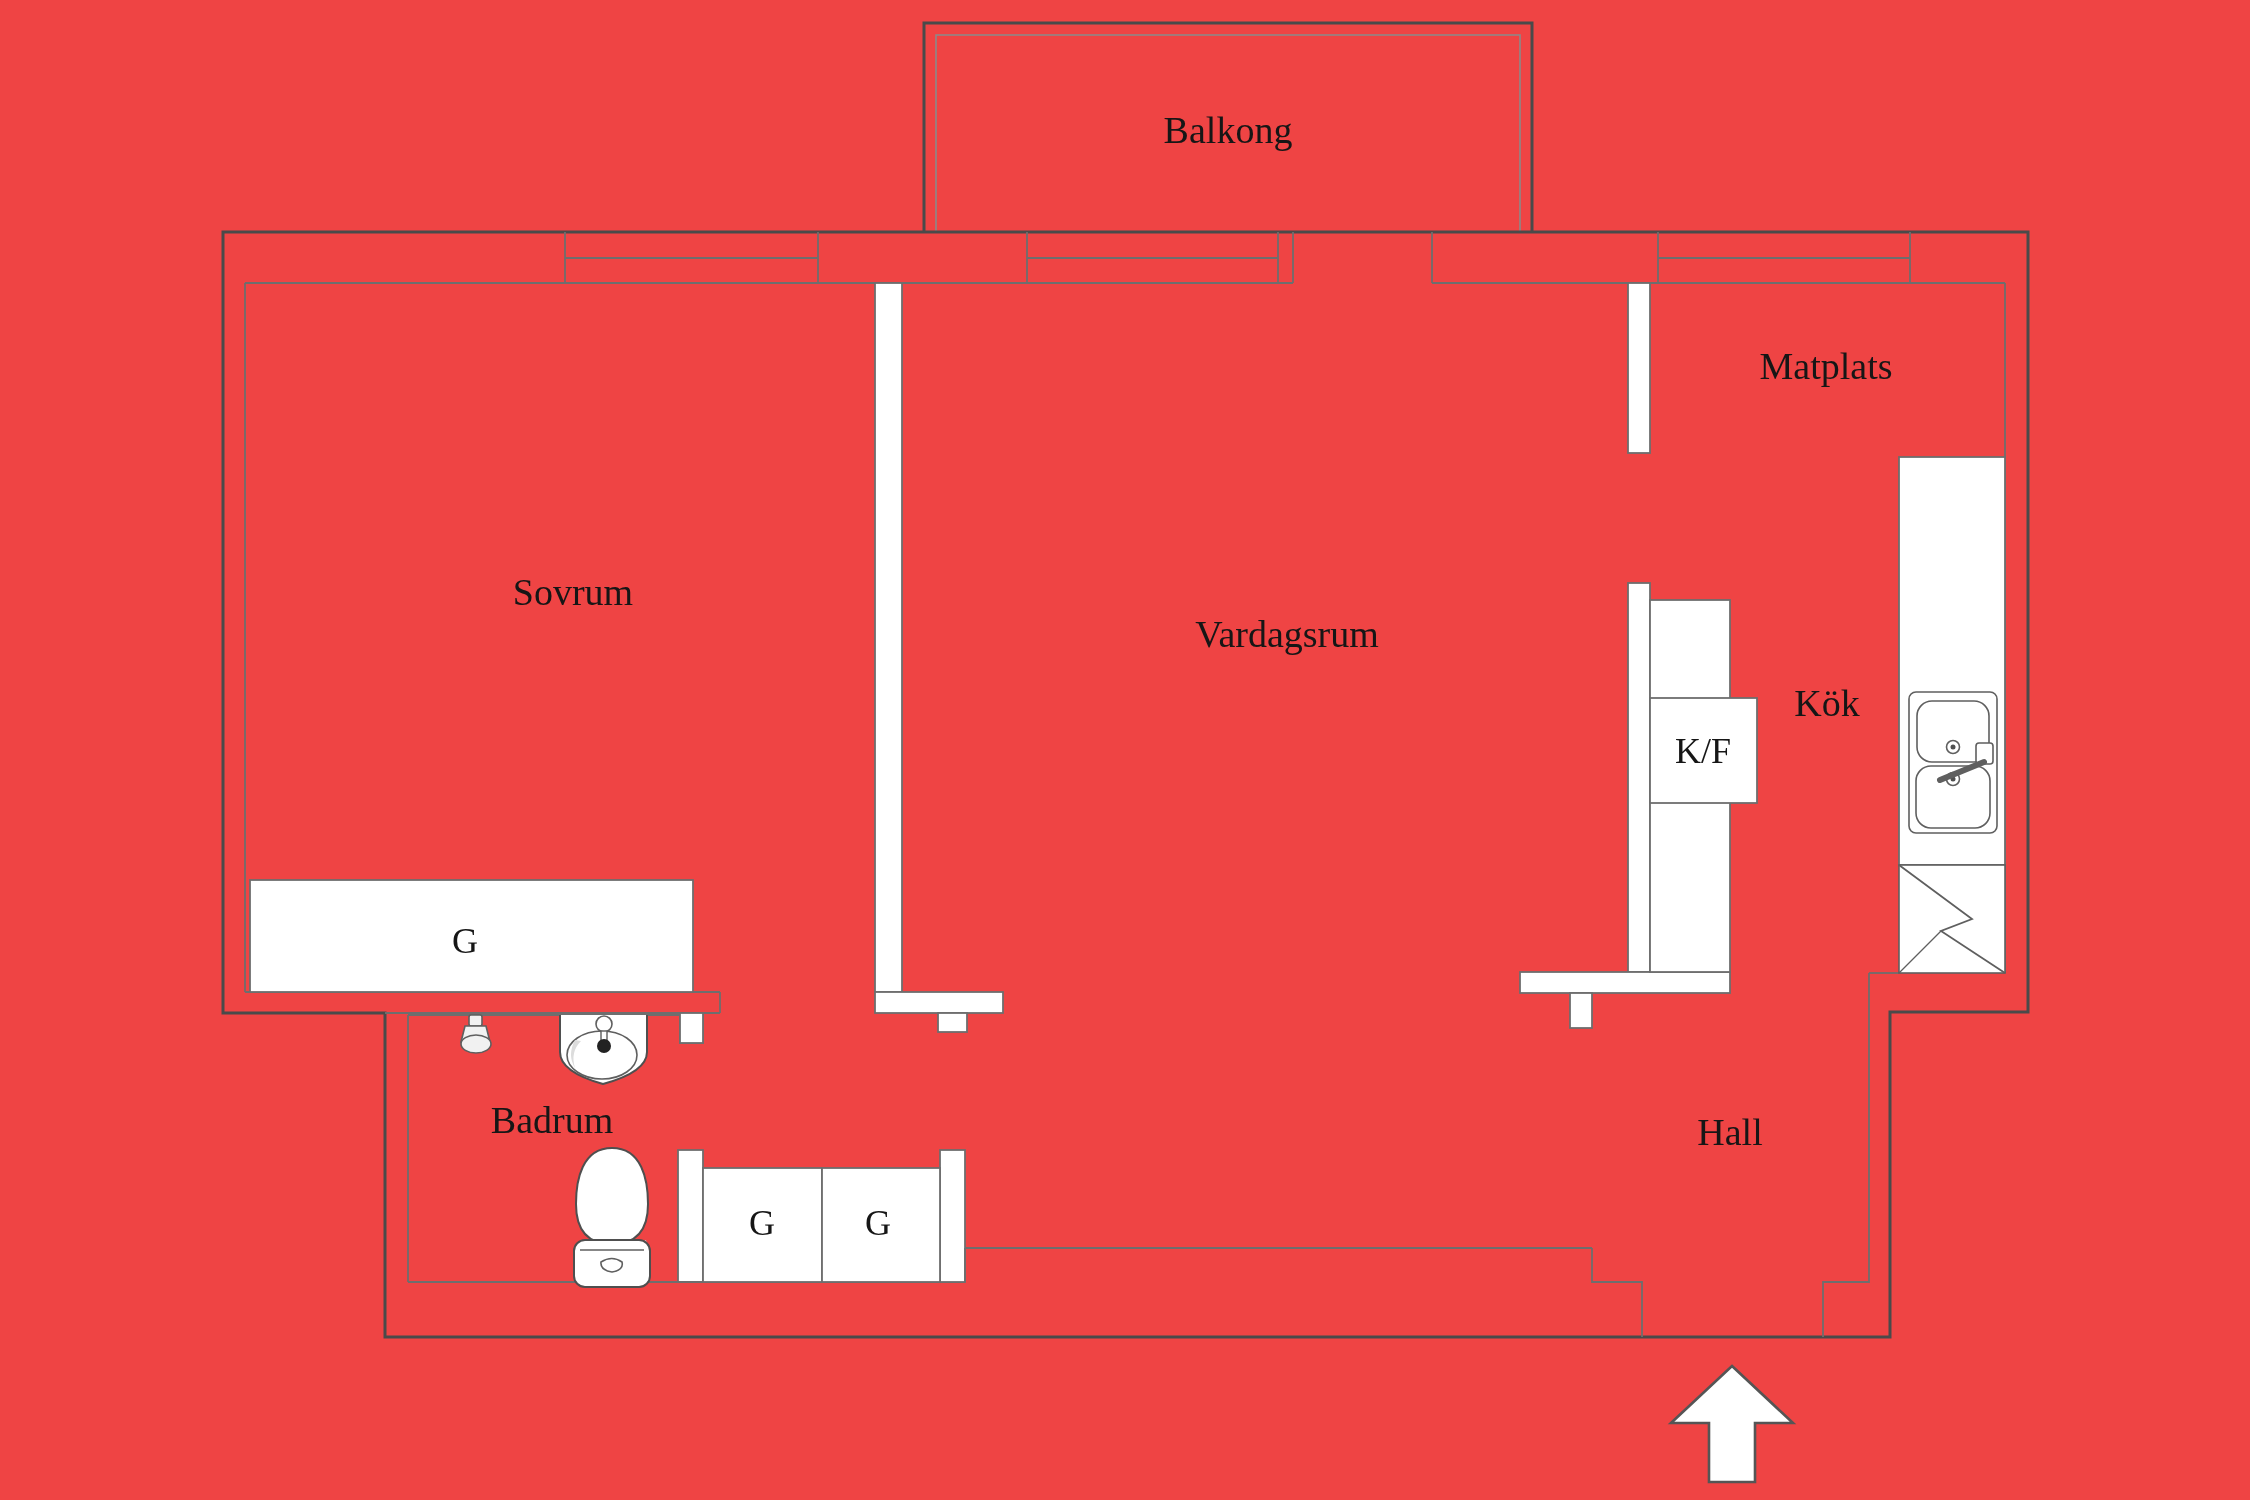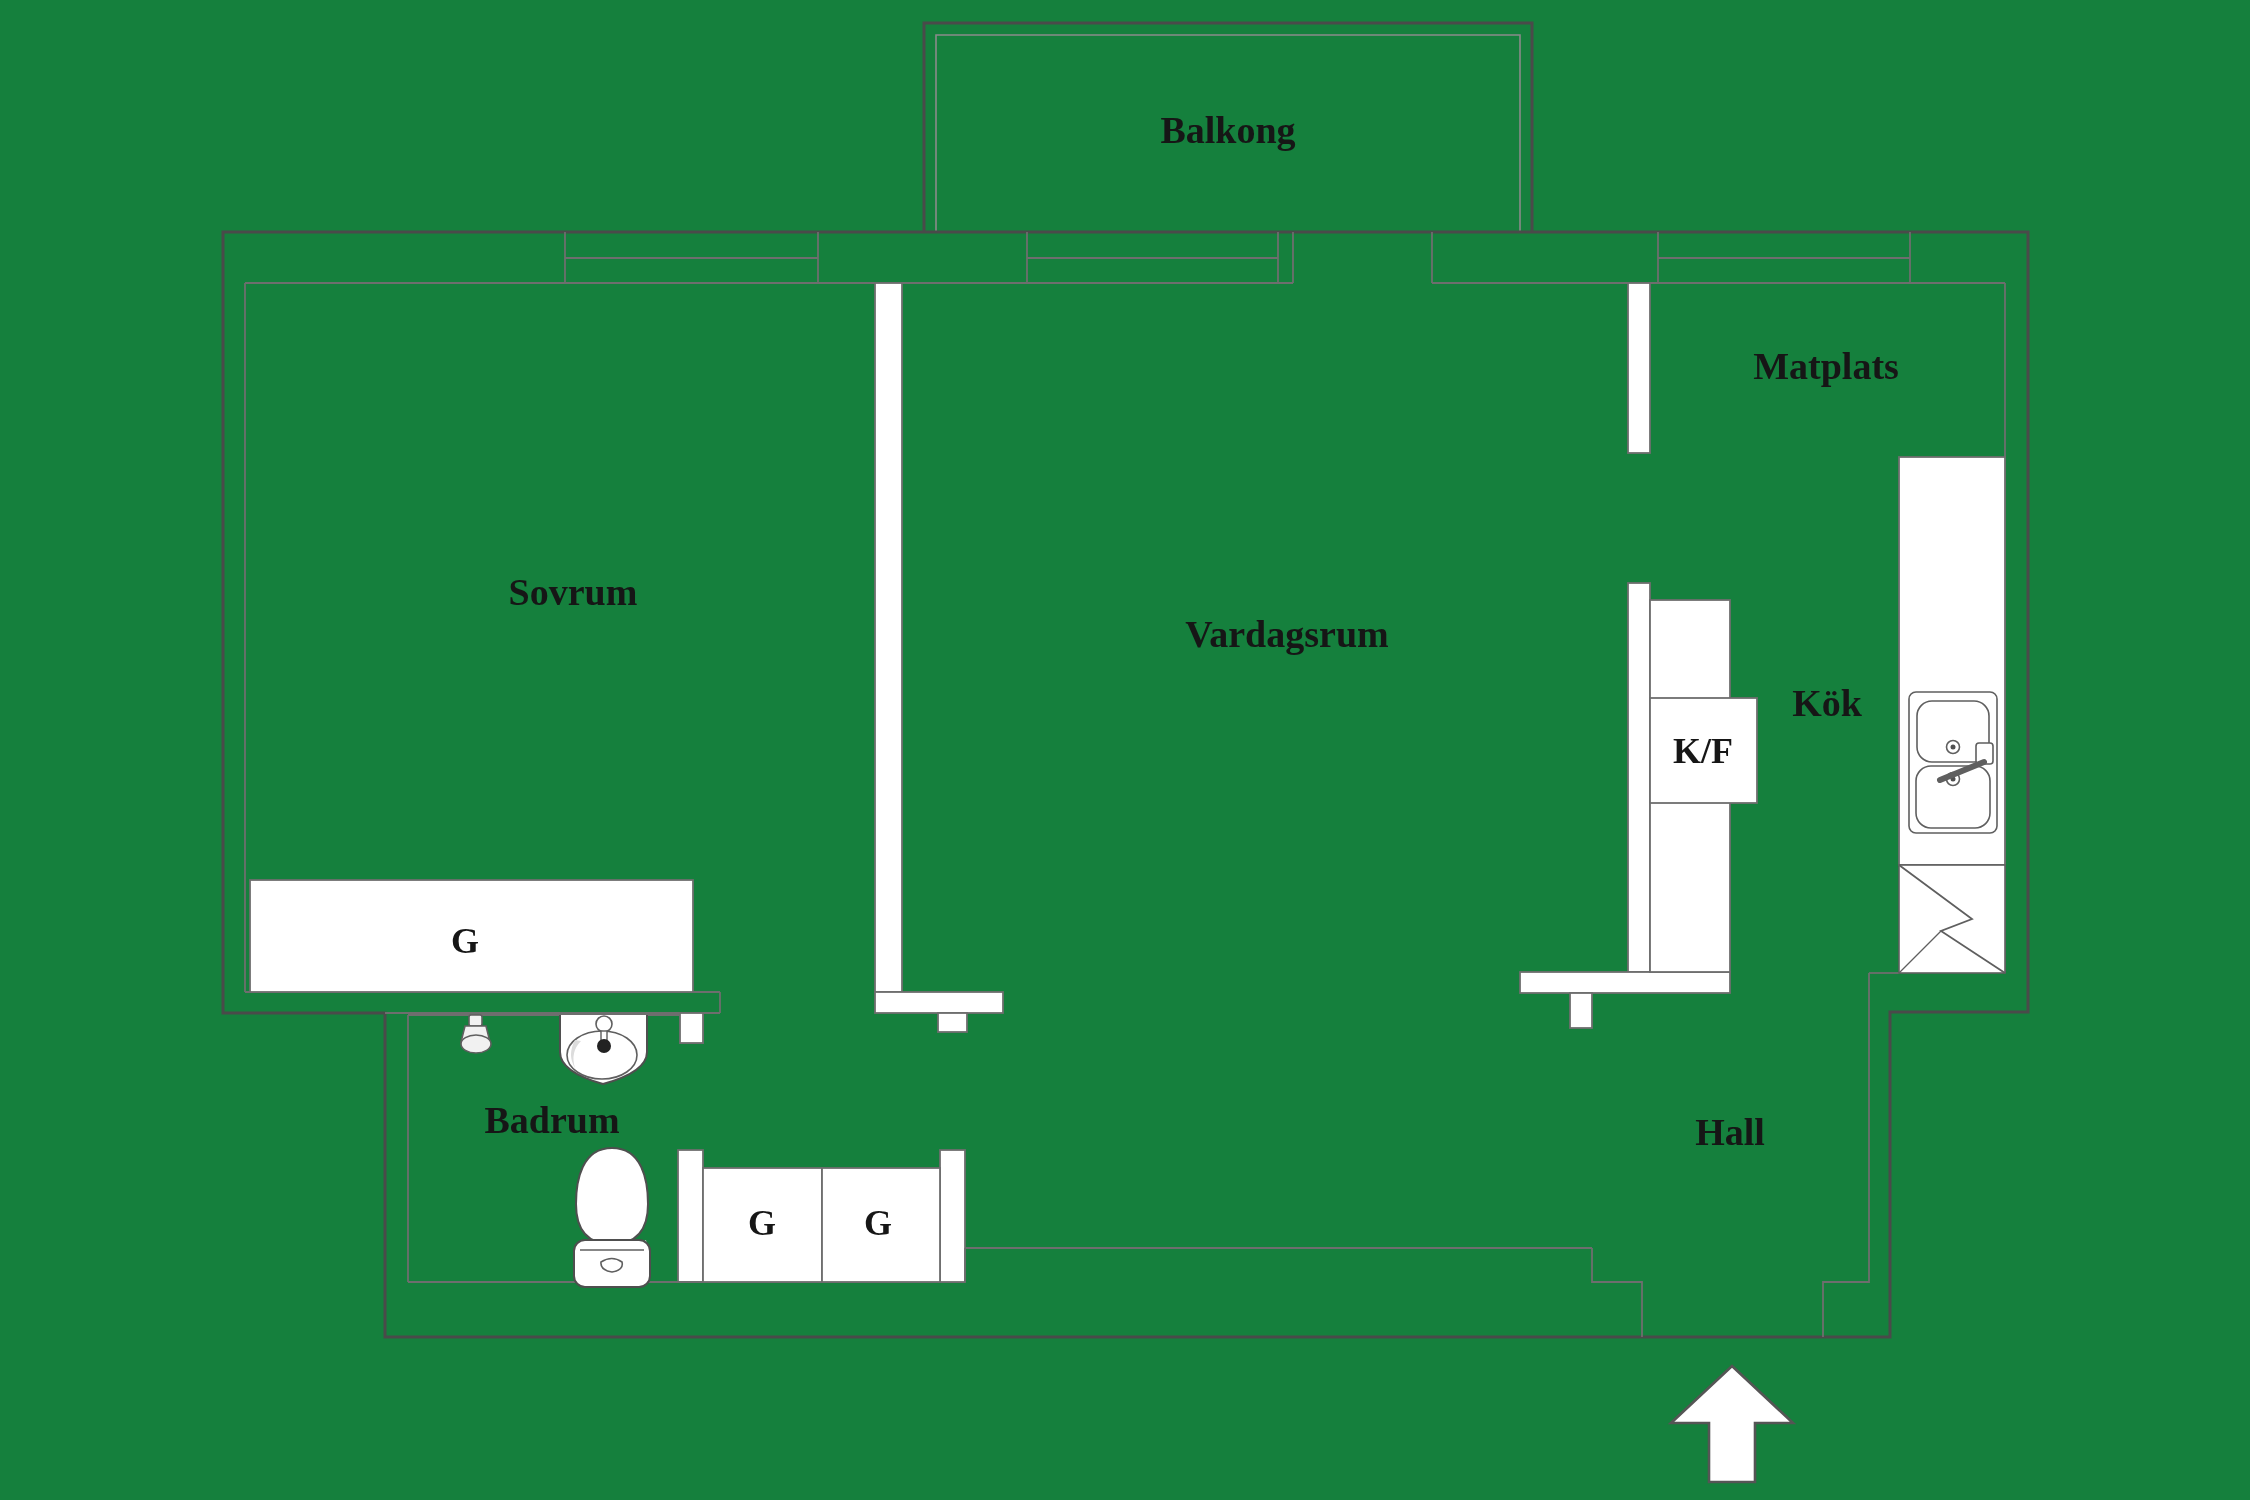--- a/index.html
+++ b/index.html
@@ -6,22 +6,21 @@
     margin: 0;
     padding: 0;
     width: 100%;
     height: 100%;
     background: #ffffff;
     font-family: "Liberation Serif", "DejaVu Serif", serif;
   }
   .stage {
     position: fixed;
     inset: 0;
-    background: #15803d;
-    font-weight: bold;
+    background: #ef4444;
   }
   svg { width: 100%; height: 100%; display: block; }
 
   
   .wall-outer   { fill: none; stroke: #4a4a4a; stroke-width: 3;   }
   .wall-inner   { fill: none; stroke: #6e6e6e; stroke-width: 1.8; }
   .wall-block   { fill: #ffffff; stroke: #6e6e6e; stroke-width: 1.8; }
   .window-line  { fill: none; stroke: #6e6e6e; stroke-width: 1.8; }
   .balcony-out  { fill: none; stroke: #4a4a4a; stroke-width: 3;   }
   .balcony-in   { fill: none; stroke: #8a8a8a; stroke-width: 1.6; }

